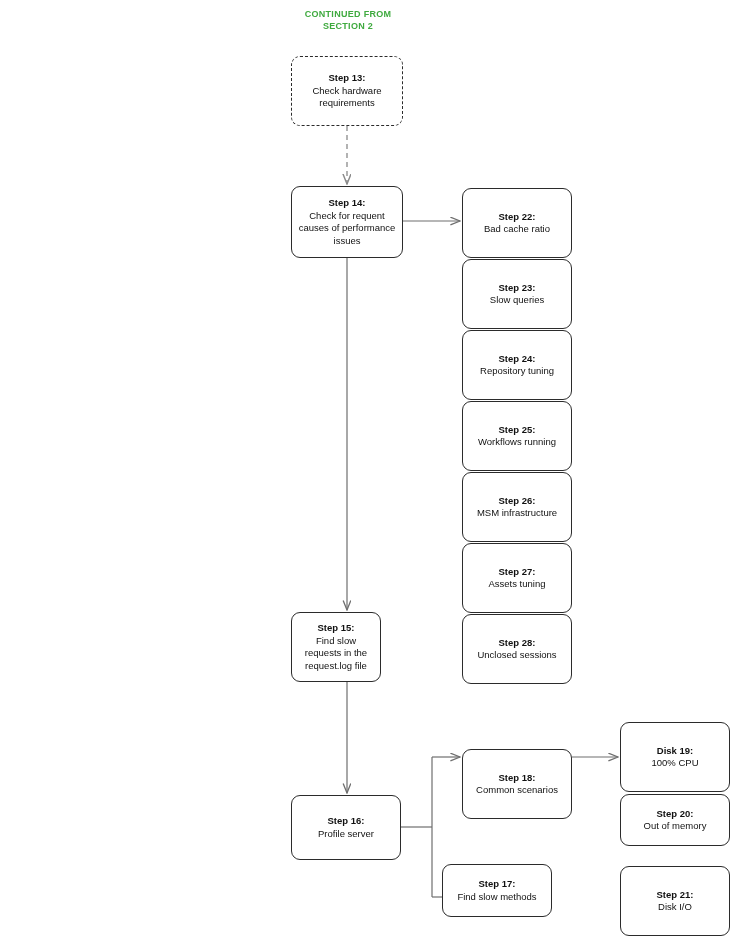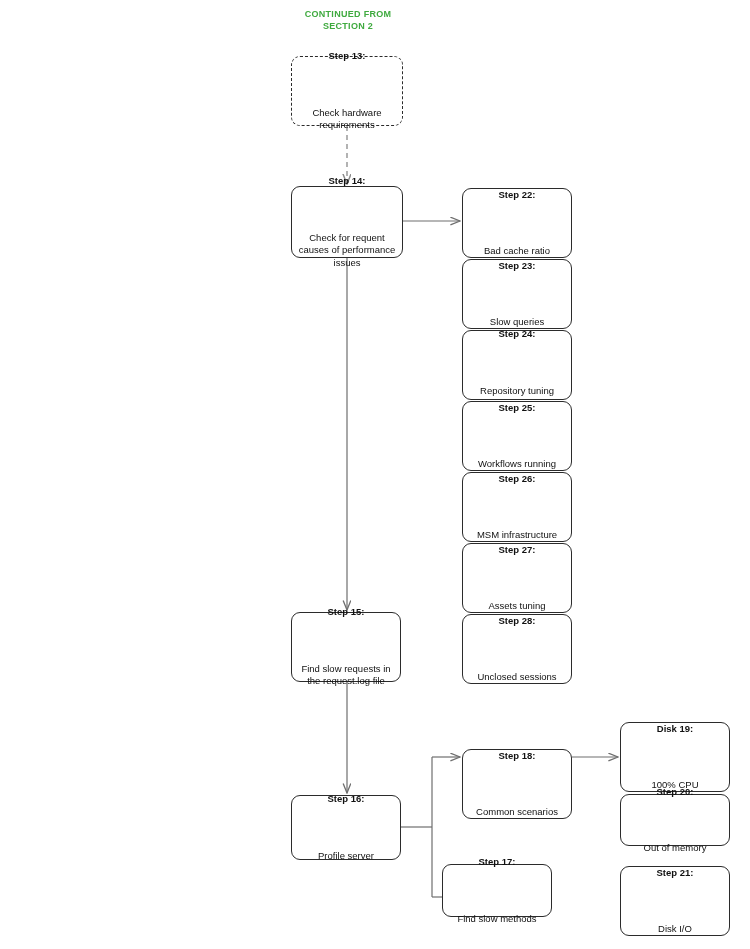--- a/index.html
+++ b/index.html
@@ -33,21 +33,20 @@
     background: #ffffff;
     display: flex;
     flex-direction: column;
     align-items: center;
     justify-content: center;
     text-align: center;
     padding: 2px 6px;
     font-size: 9.5px;
     line-height: 12.5px;
     color: #111111;
-    gap: 44px;
   }
   .node.dashed {
     border-style: dashed;
     border-width: 1.6px;
     border-color: #2b2b2b;
   }
   .node .ttl {
     font-weight: bold;
     font-size: 9.5px;
     line-height: 12.5px;
@@ -105,21 +104,21 @@
   <div class="node dashed" style="left:291px; top:56px; width:112px; height:70px;">
     <div class="ttl">Step 13:</div>
     <div class="sub">Check hardware requirements</div>
   </div>
 
   <div class="node" style="left:291px; top:186px; width:112px; height:72px;">
     <div class="ttl">Step 14:</div>
     <div class="sub">Check for requent causes of performance issues</div>
   </div>
 
-  <div class="node" style="left:291px; top:612px; width:110px; height:70px;">
+  <div class="node" style="left:291px; top:612px; width:90px; height:70px;">
     <div class="ttl">Step 15:</div>
     <div class="sub">Find slow requests in the request.log file</div>
   </div>
 
   <div class="node" style="left:291px; top:795px; width:110px; height:65px;">
     <div class="ttl">Step 16:</div>
     <div class="sub">Profile server</div>
   </div>
 
   <div class="node" style="left:442px; top:864px; width:110px; height:53px;">
@@ -150,21 +149,21 @@
   <div class="node" style="left:462px; top:188px; width:110px; height:70px;">
     <div class="ttl">Step 22:</div>
     <div class="sub">Bad cache ratio</div>
   </div>
 
   <div class="node" style="left:462px; top:259px; width:110px; height:70px;">
     <div class="ttl">Step 23:</div>
     <div class="sub">Slow queries</div>
   </div>
 
-  <div class="node" style="left:462px; top:330px; width:110px; height:70px;justify-content:flex-end;">
+  <div class="node" style="left:462px; top:330px; width:110px; height:70px;">
     <div class="ttl">Step 24:</div>
     <div class="sub">Repository tuning</div>
   </div>
 
   <div class="node" style="left:462px; top:401px; width:110px; height:70px;">
     <div class="ttl">Step 25:</div>
     <div class="sub">Workflows running</div>
   </div>
 
   <div class="node" style="left:462px; top:472px; width:110px; height:70px;">

